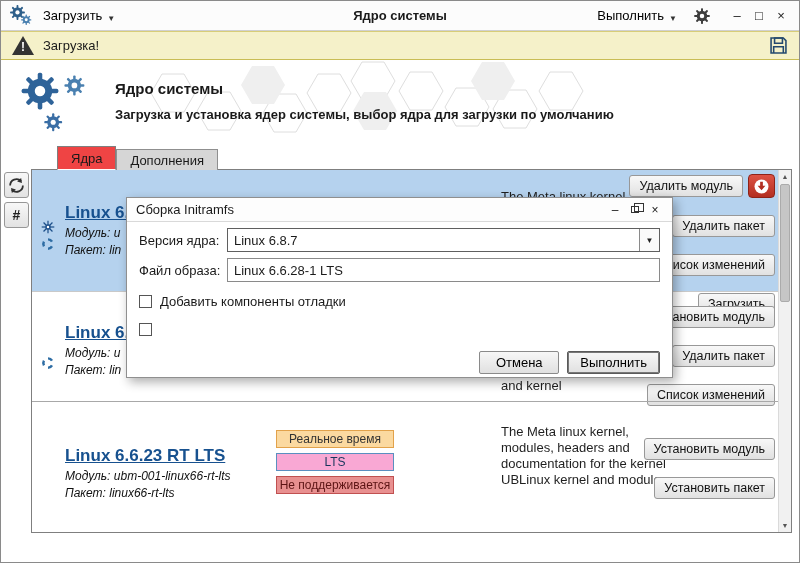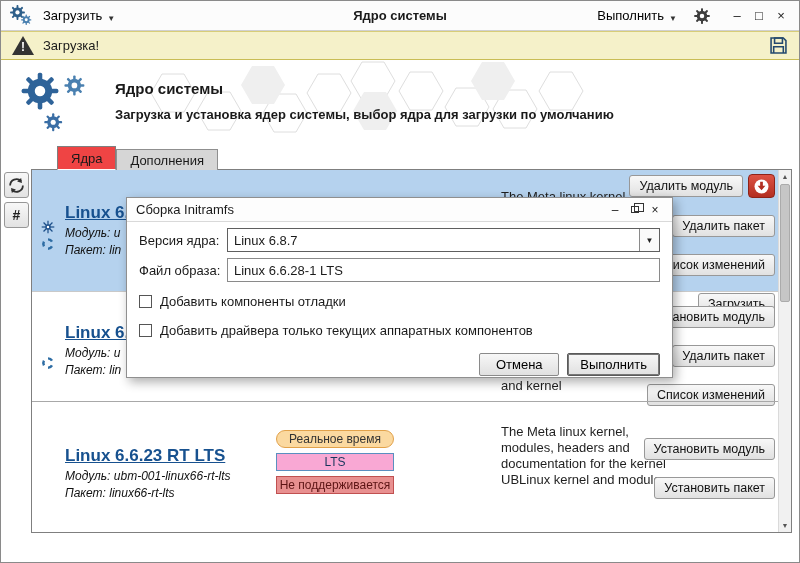--- a/index.html
+++ b/index.html
@@ -50,21 +50,21 @@
   .krow3{height:131px;border-top:1px solid #a8a8a8;}
   .k-icons{position:absolute;left:9px;display:flex;flex-direction:column;gap:3px;}
   .krow1 .k-icons{top:50px;} .krow2 .k-icons{top:64px;}
   .k-info{position:absolute;left:33px;}
   .krow1 .k-info{top:33px;} .krow2 .k-info{top:31px;} .krow3 .k-info{top:44px;}
   .k-name{font-size:17px;font-weight:bold;color:#17518f;text-decoration:underline;cursor:pointer;display:inline-block;}
   .k-line{font-size:12px;font-style:italic;color:#111;margin-top:3px;}
   .k-badges{position:absolute;left:228px;width:150px;display:flex;flex-direction:column;align-items:center;gap:5px;}
   .krow3 .k-badges{top:28px;}
   .badge{display:block;width:118px;height:18px;line-height:17px;text-align:center;font-size:12px;border:1px solid;}
-  .badge-realtime{background:#fbd9a0;border-color:#e2a24b;color:#333;border-radius:9px;}
+  .badge-realtime{background:#fbd9a0;border-color:#e2a24b;color:#333;}
   .badge-lts{background:#f9a8d4;border-color:#5a8fc0;color:#17355c;}
   .badge-unsupported{background:#e89090;border-color:#c05050;color:#5c1414;}
   .k-desc{position:absolute;left:469px;width:172px;font-size:13px;line-height:16px;color:#1f1f1f;}
   .krow1 .k-desc{top:19px;} .krow2 .k-desc{top:86px;} .krow3 .k-desc{top:22px;}
   .k-buttons{position:absolute;right:3px;display:flex;flex-direction:column;align-items:flex-end;gap:17px;}
   .krow1 .k-buttons{top:4px;} .krow2 .k-buttons{top:14px;} .krow3 .k-buttons{top:36px;}
   .lbtn{height:22px;font-size:12.5px;font-family:inherit;background:linear-gradient(#f8f8f8,#e1e1e1);border:1px solid #989898;border-radius:3px;padding:0 9px;cursor:pointer;color:#111;}
   .btn-line{display:flex;align-items:center;gap:5px;}
   .dl-btn{width:27px;height:24px;background:linear-gradient(#dd5244,#b32f22);border:1px solid #8e2319;border-radius:4px;cursor:pointer;display:flex;align-items:center;justify-content:center;padding:0;}
 
@@ -337,21 +337,20 @@
       <div class="text-input">
         <span>Linux 6.6.28-1 LTS</span>
       </div>
     </div>
     <label class="check-row check1">
       <span class="checkbox"></span>
       <span>Добавить компоненты отладки</span>
     </label>
     <label class="check-row check2">
       <span class="checkbox"></span>
-      <span>Добавить драйвера только текущих аппаратных компонентов</span>
     </label>
     <div class="dlg-buttons">
       <button class="dlg-btn">Отмена</button>
       <button class="dlg-btn primary">Выполнить</button>
     </div>
   </div>
 
 </div>
 
 </body></html>

